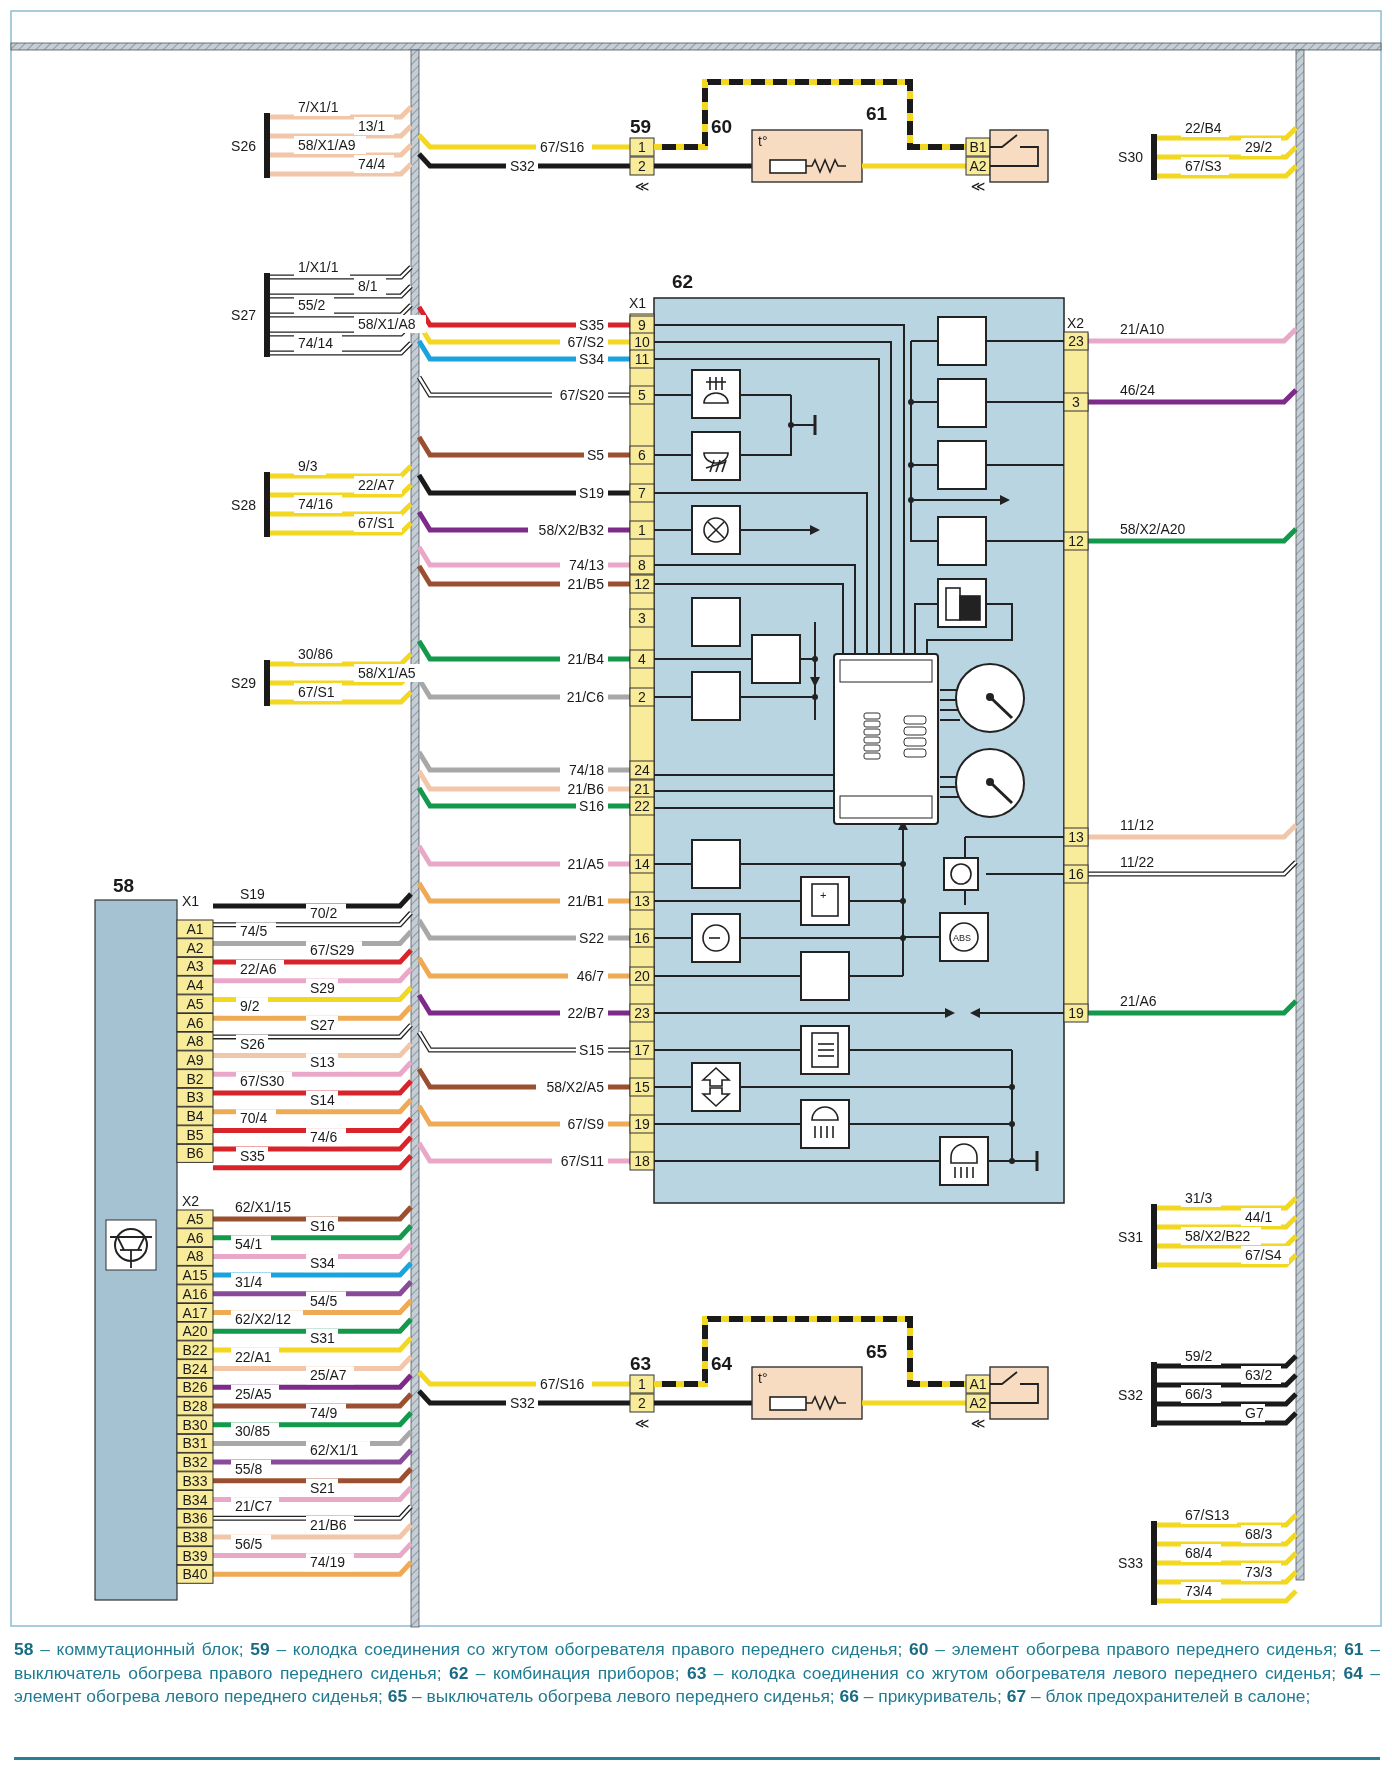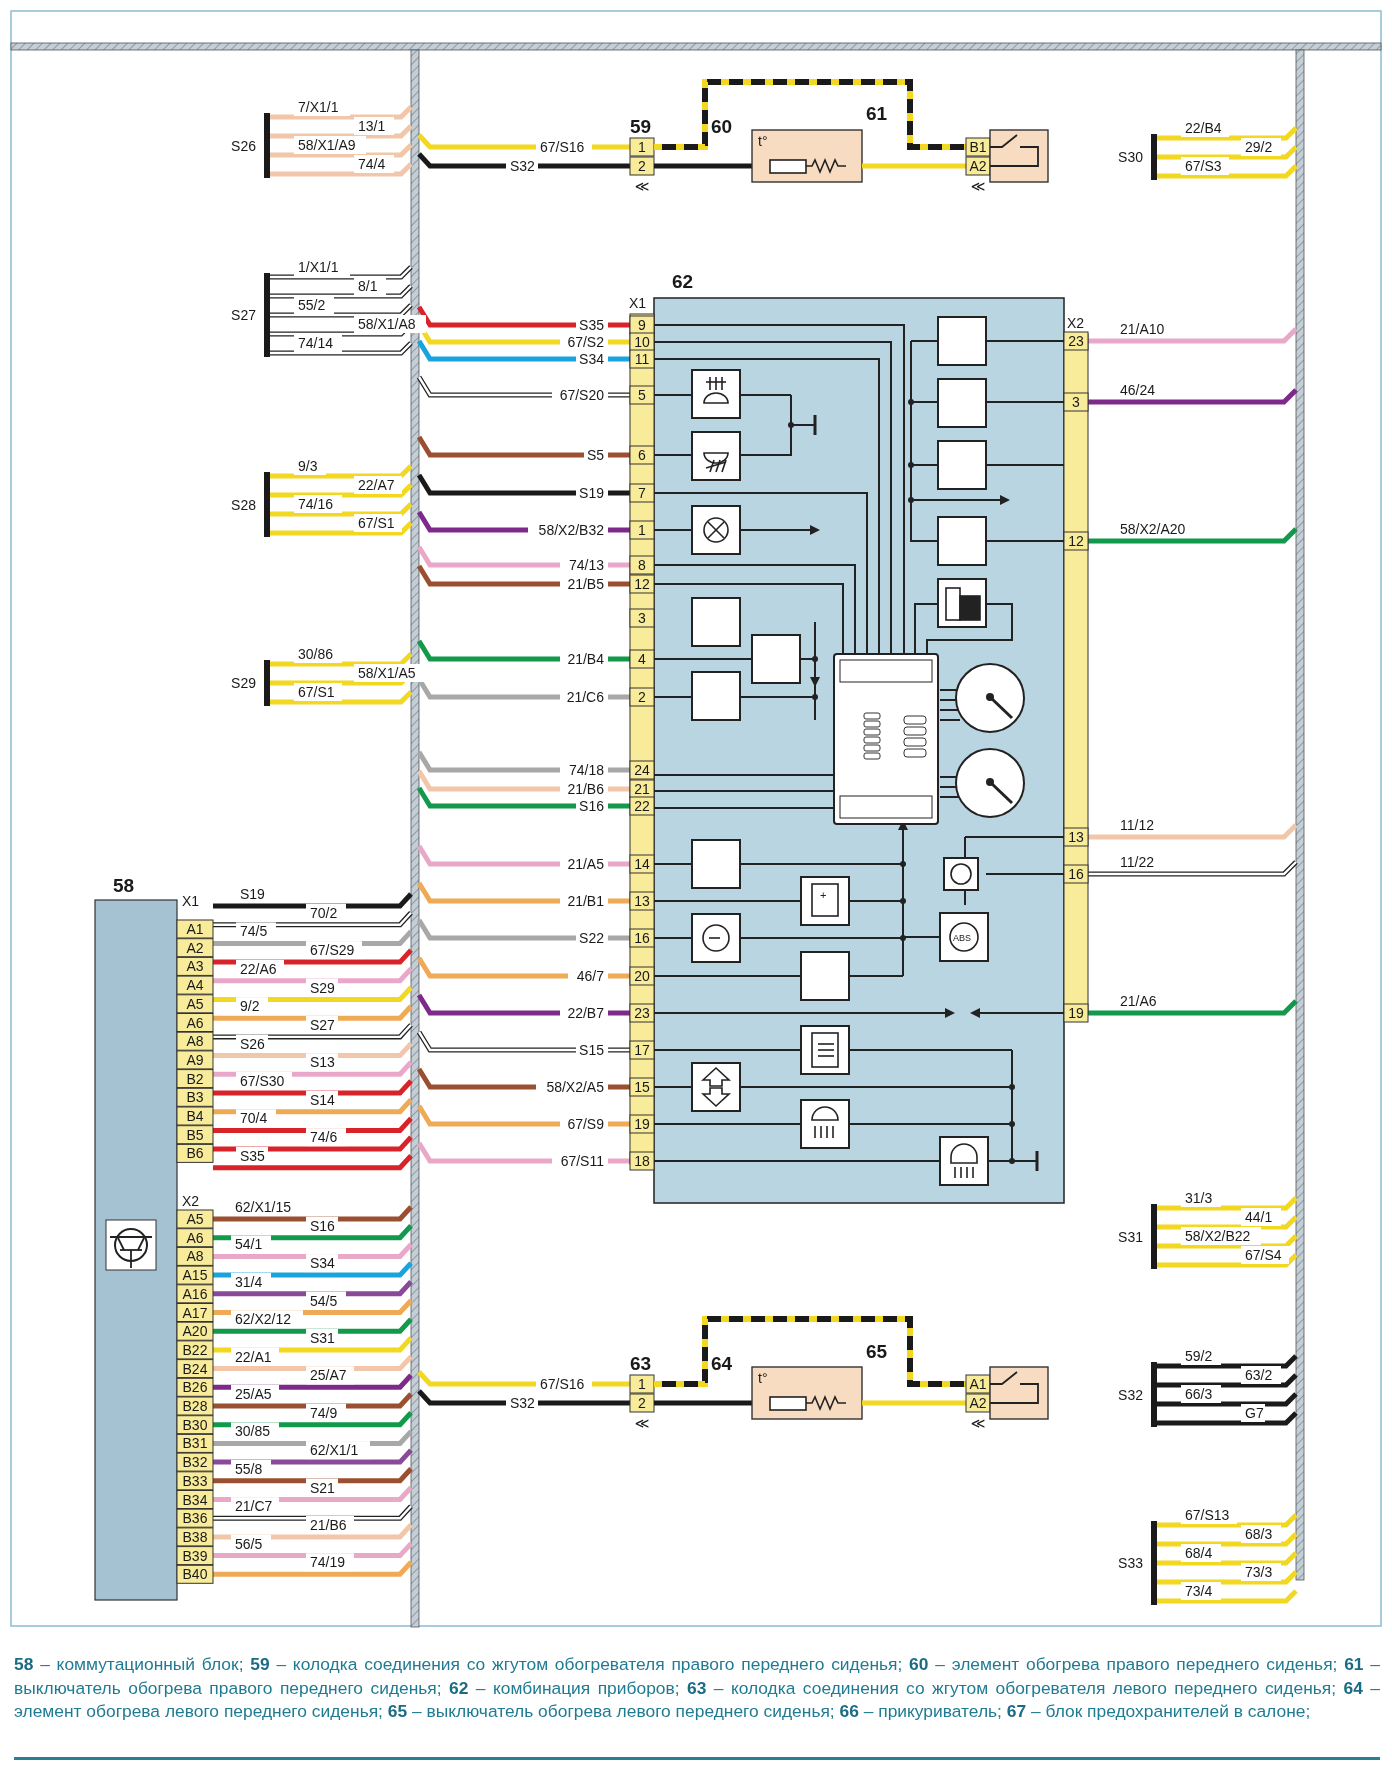--- a/index.html
+++ b/index.html
@@ -1,21 +1,21 @@
 <!DOCTYPE html>
 <html><head>
 <meta charset="utf-8">
 <style>
   html,body{margin:0;padding:0;background:#ffffff;}
   body{width:1392px;height:1776px;position:relative;overflow:hidden;font-family:"Liberation Sans",sans-serif;}
   #diagram{position:absolute;left:0;top:0;}
   .lbl{font-family:"Liberation Sans",sans-serif;font-size:14px;fill:#1a1a1a;}
   .pin{font-family:"Liberation Sans",sans-serif;font-size:14px;fill:#1a1a1a;}
   .num{font-family:"Liberation Sans",sans-serif;font-size:19px;font-weight:bold;fill:#1a1a1a;}
-  .caption{position:absolute;left:14px;top:1638px;width:1366px;font-size:17.4px;line-height:23.5px;color:#1f7b92;text-align:justify;font-family:"Liberation Sans",sans-serif;margin-top:15px;}
+  .caption{position:absolute;left:14px;top:1638px;width:1366px;font-size:17.4px;line-height:23.5px;color:#1f7b92;text-align:justify;font-family:"Liberation Sans",sans-serif;}
   .caption b{color:#1a6c84;}
   .rule{position:absolute;left:14px;width:1366px;height:3px;background:#2a7f95;top:1757px;}
 </style>
 </head>
 <body>
 
 <svg id="diagram" width="1392" height="1776" viewBox="0 0 1392 1776" xmlns="http://www.w3.org/2000/svg">
   <defs>
     <pattern id="hatch" width="6" height="6" patternUnits="userSpaceOnUse" patternTransform="rotate(45)">
       <rect width="6" height="6" fill="#c3ced6"></rect>

